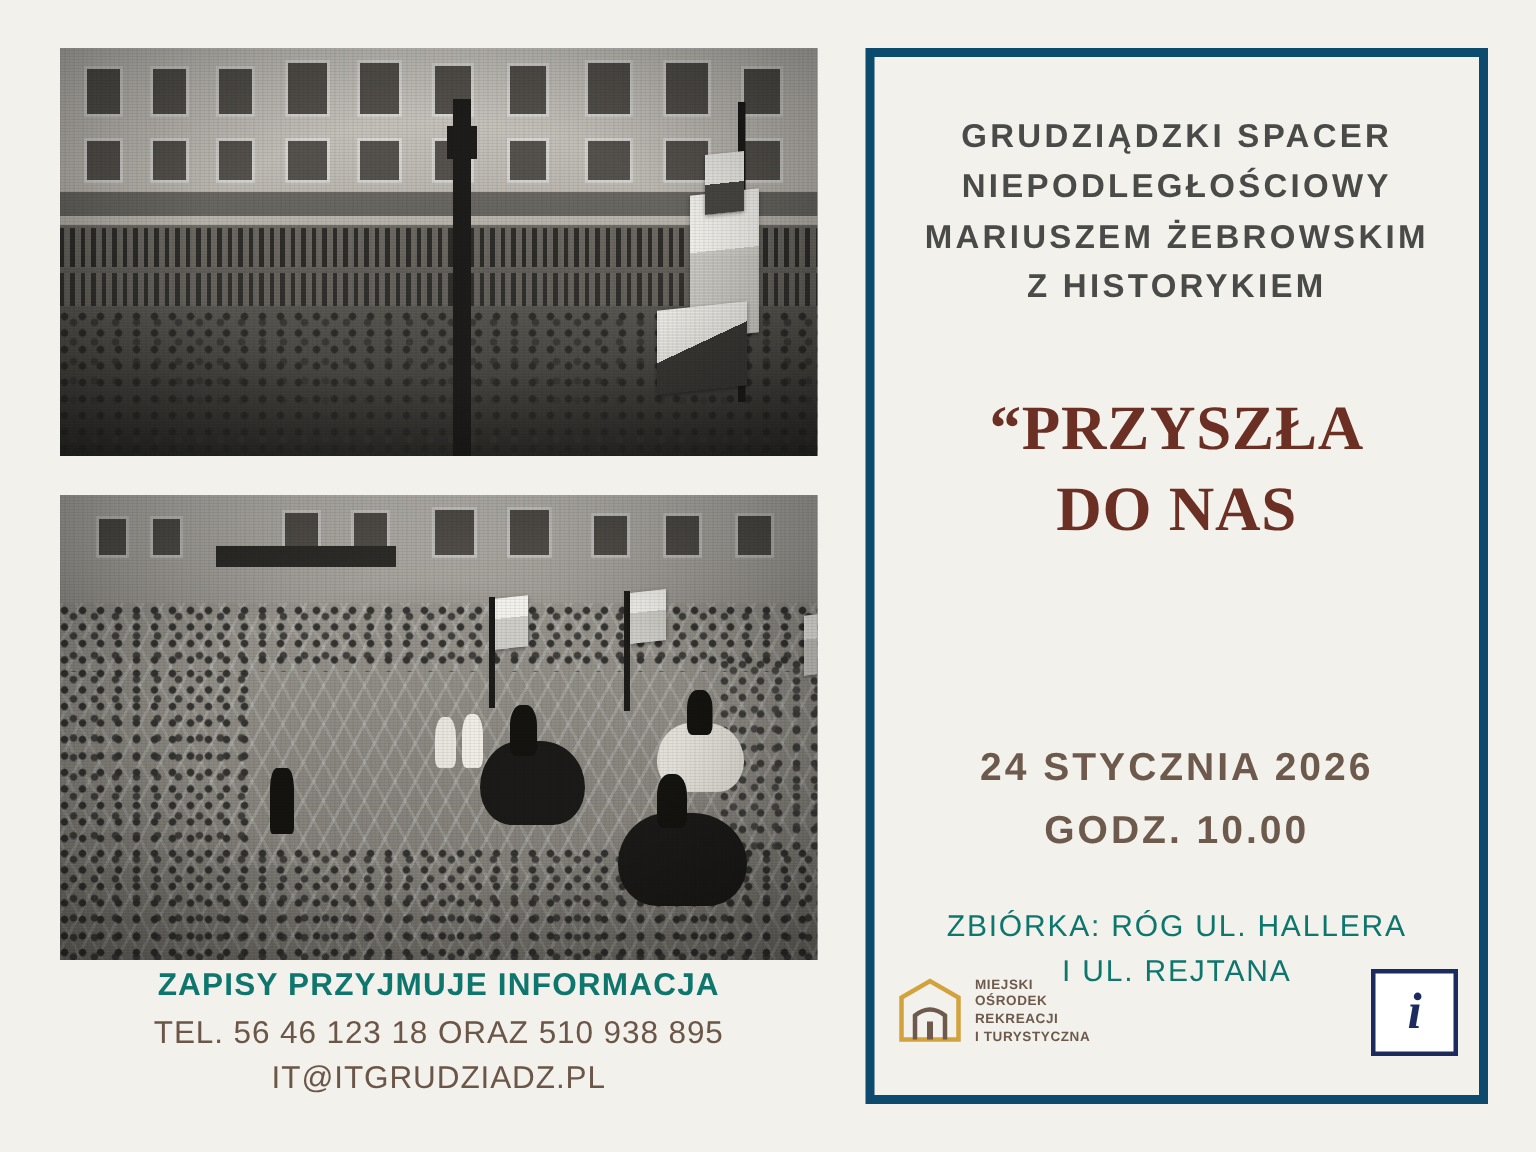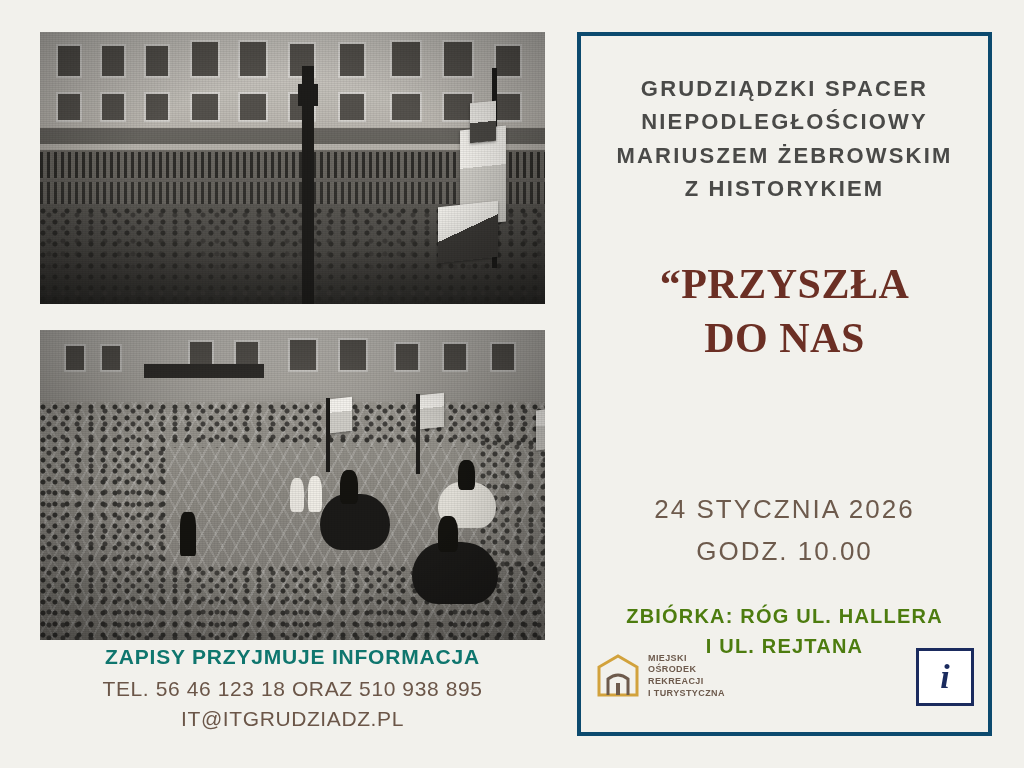--- a/index.html
+++ b/index.html
@@ -142,21 +142,21 @@
     color:#6b5648;
   }
 
   
   .right-col {
     position:absolute;
     left: 577px;
     top: 32px;
     width: 415px;
     height: 704px;
-    border: 4px solid #0c4a6e;
+    border: 6px solid #0c4a6e;
     background: #f2f1ec;
     box-sizing: border-box;
   }
   .head-block {
     position:absolute;
     left: 0; right: 0;
     top: 36px;
     text-align:center;
     color:#4a4a48;
     font-weight:700;
@@ -175,32 +175,32 @@
     font-size: 42px;
     letter-spacing: .5px;
     line-height: 1.28;
   }
   .date-block {
     position:absolute;
     left:0; right:0;
     top: 452px;
     text-align:center;
     color:#6d5a4c;
-    font-weight:400;
+    font-weight:700;
     font-size: 26px;
     letter-spacing: 2px;
     line-height: 1.62;
   }
   .meet-block {
     position:absolute;
     left:0; right:0;
     top: 565px;
     text-align:center;
-    color:#4d7c0f;
-    font-weight:700;
+    color:#0f766e;
+    font-weight:400;
     font-size: 20px;
     letter-spacing: 1.2px;
     line-height: 1.5;
   }
   
   .logo-mork {
     position:absolute;
     left: 14px;
     bottom: 32px;
     display:flex;

